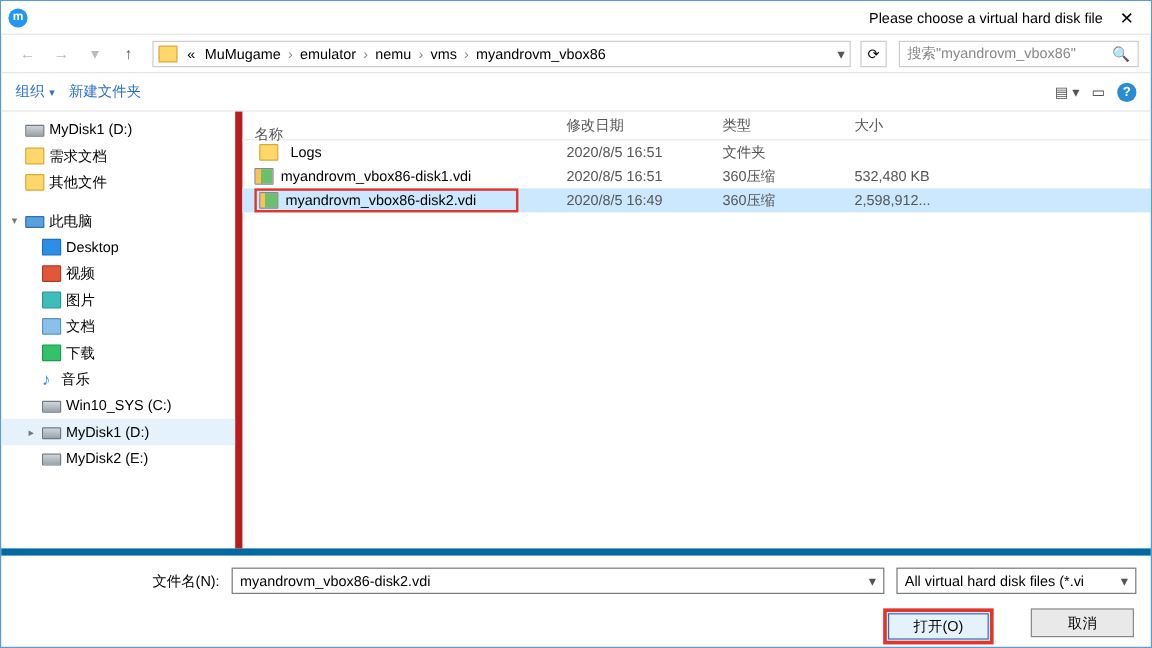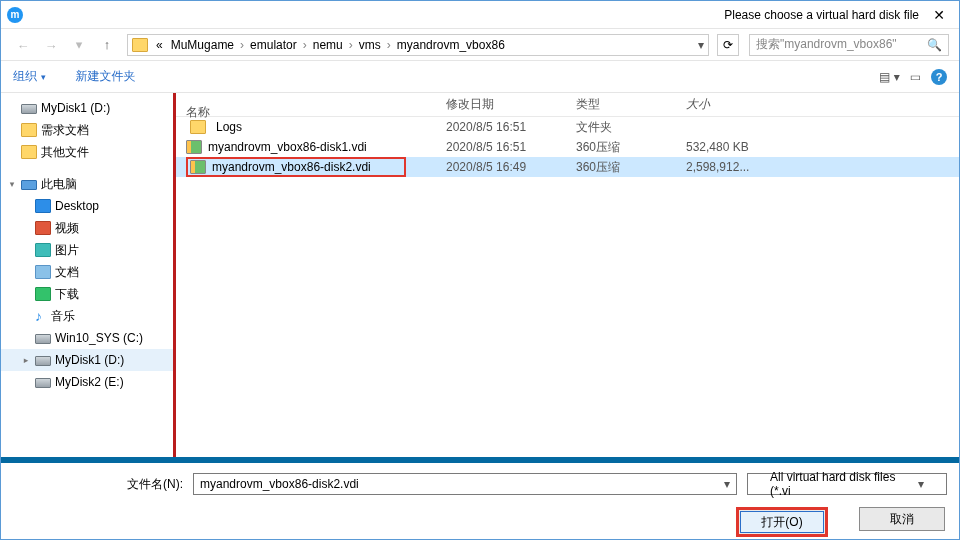--- a/index.html
+++ b/index.html
@@ -13,63 +13,63 @@
 .navbtn { width: 24px; height: 24px; display: flex; align-items: center; justify-content: center; color: #555; border-radius: 2px; cursor: pointer; font-size: 13px; }
 .navbtn.disabled { color: #bbb; }
 .breadcrumb { flex: 1; height: 22px; border: 1px solid #ccc; display: flex; align-items: center; padding: 0 4px; margin: 0 4px; }
 .crumb-folder { width: 16px; height: 14px; background: #ffd76a; border: 1px solid #d9a83b; border-radius: 1px; margin-right: 4px; }
 .crumb-sep { color: #888; margin: 0 2px; }
 .crumb-item { padding: 0 4px; cursor: pointer; }
 .breadcrumb .chevdown { margin-left: auto; color: #555; }
 .refresh { width: 22px; height: 22px; border: 1px solid #ccc; display: flex; align-items: center; justify-content: center; cursor: pointer; }
 .searchbox { width: 200px; height: 22px; border: 1px solid #ccc; display: flex; align-items: center; padding: 0 6px; color: #888; margin-left: 6px; }
 .searchbox .sicon { margin-left: auto; color: #1e88e5; }
-.toolbar { height: 32px; display: flex; align-items: center; padding: 0 12px; gap: 30px; border-bottom: 1px solid #e5e5e5; }
+.toolbar { height: 32px; display: flex; align-items: center; padding: 0 12px; gap: 12px; border-bottom: 1px solid #e5e5e5; }
 .toolbar .tlink { color: #2a6ec9; cursor: pointer; }
 .toolbar .tdrop::after { content: "▾"; margin-left: 4px; font-size: 9px; }
 .toolbar-right { margin-left: auto; display: flex; align-items: center; gap: 10px; color: #555; }
 .viewbtn { display: flex; align-items: center; gap: 3px; cursor: pointer; }
 .helpbtn { width: 16px; height: 16px; border-radius: 50%; background: #2a8dd4; color: #fff; display: flex; align-items: center; justify-content: center; font-size: 11px; font-weight: bold; cursor: pointer; }
 .body { display: flex; height: 364px; }
-.sidebar { width: 175px; border-right: 3px solid #b91c1c; overflow: hidden; padding-top: 4px; }
+.sidebar { width: 201px; border-right: 6px solid #b91c1c; overflow: hidden; padding-top: 4px; }
 .treeitem { height: 22px; display: flex; align-items: center; padding-left: 6px; cursor: pointer; }
 .treeitem.sel { background: #e5f1fb; }
 .tri { width: 10px; color: #777; font-size: 9px; display: inline-block; text-align: center; }
 .tri.blank { color: transparent; }
 .ic { width: 16px; height: 14px; margin: 0 4px; display: inline-block; }
 .ic-drive { background: linear-gradient(#cfd6db,#9aa3ab); border: 1px solid #6f7a82; border-radius: 1px; height: 10px; margin-top: 2px; }
 .ic-folder { background: #ffd76a; border: 1px solid #d9a83b; border-radius: 1px; }
 .ic-pc { background: #5aa0e0; border: 1px solid #2e6fb0; border-radius: 1px; height: 10px; margin-top: 2px; }
 .ic-green { background: #33c26b; border: 1px solid #1e9a4e; border-radius: 1px; }
 .ic-blue { background: #2d8ee8; border: 1px solid #1a6fc0; border-radius: 1px; }
 .ic-red { background: #e0573b; border: 1px solid #b33d24; border-radius: 1px; }
 .ic-pic { background: #3fbdb9; border: 1px solid #259a96; border-radius: 1px; }
 .ic-doc { background: #8ac1e8; border: 1px solid #5a95c7; border-radius: 1px; }
 .ic-music { width: 12px; color: #2d8ee8; font-size: 14px; line-height: 14px; }
 .filepane { flex: 1; }
 .colhead { height: 24px; display: flex; align-items: center; border-bottom: 1px solid #e9e9e9; color: #555; }
 .col { padding-left: 10px; }
 .col.name { width: 260px; margin-top: 16px; }
 .col.date { width: 130px; }
 .col.type { width: 110px; }
-.col.size { width: 110px; font-style: italic; }
+.col.size { width: 110px; }
 .row { height: 20px; display: flex; align-items: center; }
 .row.sel { background: #cce8ff; }
 .row .rname { width: 260px; display: flex; align-items: center; padding-left: 10px; gap: 6px; }
 .row .rdate { width: 130px; padding-left: 10px; color: #555; }
 .row .rtype { width: 110px; padding-left: 10px; color: #555; }
 .row .rsize { width: 110px; padding-left: 10px; color: #555; text-align: left; }
 .row.highlight .rnamewrap { border: 2px solid #e0362c; padding: 0 2px; height: 20px; display: flex; align-items: center; width: 220px; }
 .ic-disk { width: 16px; height: 14px; background: linear-gradient(90deg,#ffc34d 0 30%,#6cbf6c 30% 100%); border: 1px solid #888; border-radius: 1px; }
 .footer { height: 82px; border-top: 6px solid #0369a1; padding: 10px 12px; }
 .fn-row { display: flex; align-items: center; gap: 10px; margin-bottom: 12px; }
 .fn-label { width: 170px; text-align: right; }
 .fn-input { flex: 1; height: 22px; border: 1px solid #7a7a7a; padding: 0 6px; display: flex; align-items: center; }
 .fn-input .dd { margin-left: auto; color: #555; }
-.fn-filter { width: 200px; height: 22px; border: 1px solid #7a7a7a; padding: 0 22px; display: flex; align-items: center; }
+.fn-filter { width: 200px; height: 22px; border: 1px solid #7a7a7a; padding: 0 6px; display: flex; align-items: center; }
 .fn-filter .dd { margin-left: auto; color: #555; }
 .btn-row { display: flex; justify-content: flex-end; gap: 31px; padding-right: 2px; }
 .btn { width: 86px; height: 24px; border: 1px solid #8a8a8a; background: #e9e9e9; display: flex; align-items: center; justify-content: center; cursor: pointer; }
 .btn.primary-highlight { border: 3px solid #e0362c; width: 92px; height: 30px; }
 .btn.primary-highlight .inner { border: 1px solid #2a6ec9; background: #e5f1fb; width: 84px; height: 22px; display: flex; align-items: center; justify-content: center; }
 </style>
 </head>
 <body>
 
 <div class="window">

